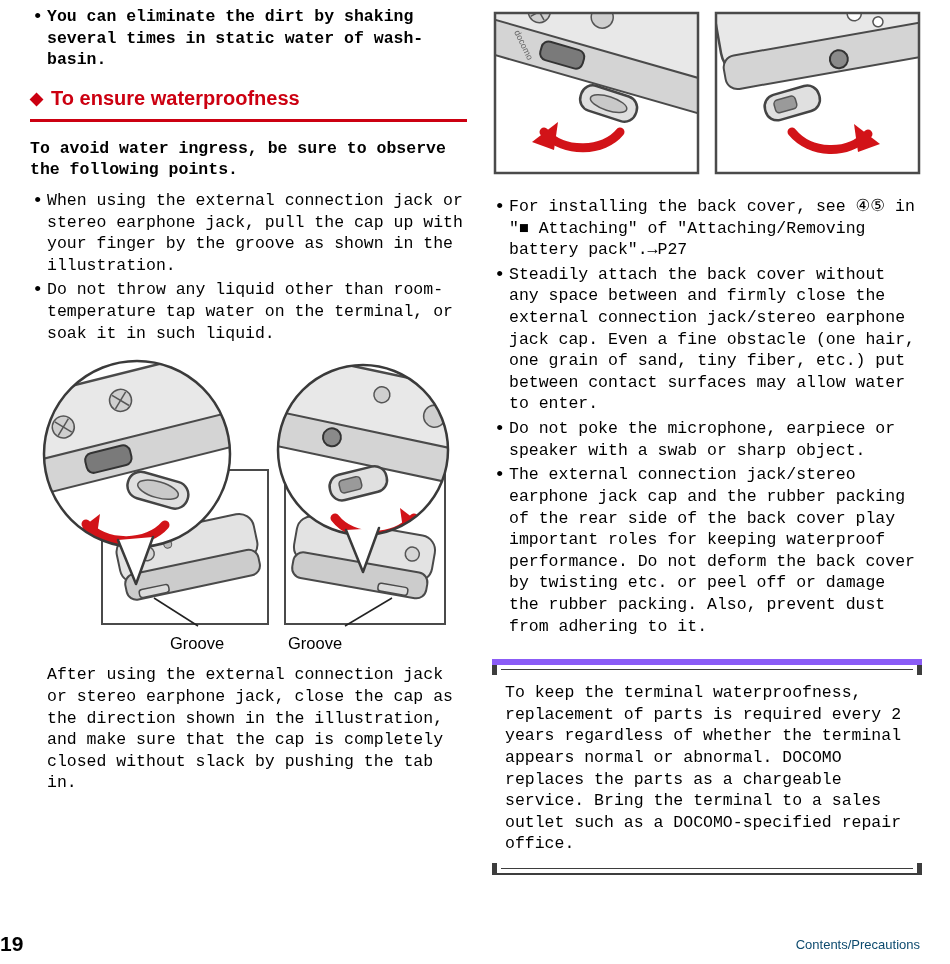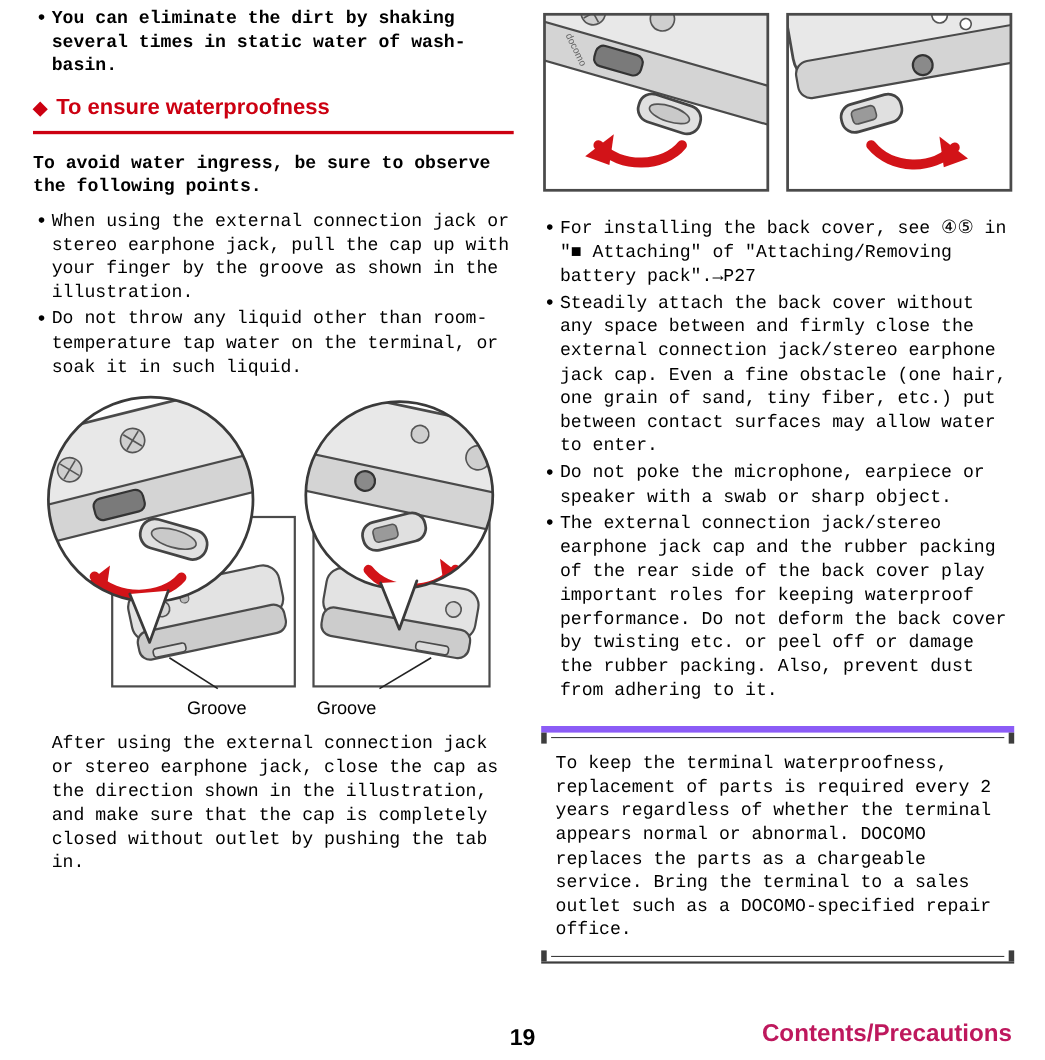--- a/index.html
+++ b/index.html
@@ -51,26 +51,26 @@
   }
   .note::after {
     content:""; position:absolute; bottom:4px; left:9px; right:9px;
     border-bottom:1px solid #3d3d3d;
   }
   .tick { position:absolute; width:5px; height:10px; background:#3d3d3d; }
   .tick.tl { left:0; top:0; } .tick.tr { right:0; top:0; }
   .tick.bl { left:0; bottom:0; } .tick.br { right:0; bottom:0; }
 
   .page-number {
-    position:absolute; bottom:8px; left:0; right:0; text-align:center;
+    position:absolute; bottom:8px; left:0; right:0; 
     font-size:21px; font-weight:bold;
   }
   .footer-section {
     position:absolute; bottom:12px; right:30px;
-    color:#be185d; font-weight:bold; font-size:22px;
+    color:#0c4a6e; font-weight:normal; font-size:13px;
   }
 </style>
 </head>
 <body>
 
 <div class="page">
 
   <div class="col col-left">
 
     <ul class="bullets">
@@ -163,21 +163,21 @@
         </g>
         <circle cx="333" cy="92" r="85" fill="none" stroke="#3a3a3a" stroke-width="2.5"></circle>
         <path d="M316 172 L333 214 L349 170" fill="#fff" stroke="#3a3a3a" stroke-width="2.5" stroke-linejoin="round" stroke-linecap="round"></path>
       </svg>
       <div class="groove-row">
         <span class="groove-label groove-left">Groove</span>
         <span class="groove-label groove-right">Groove</span>
       </div>
     </div>
 
-    <p class="closing-para">After using the external connection jack or stereo earphone jack, close the cap as the direction shown in the illustration, and make sure that the cap is completely closed without outlet by pushing the tab in.</p>
+    <p class="closing-para">After using the external connection jack or stereo earphone jack, close the cap as the direction shown in the illustration, and make sure that the cap is completely closed without slack by pushing the tab in.</p>
   </div>
 
   <div class="col col-right">
 
     <div class="right-illus">
       <svg width="430" height="168" viewBox="0 0 430 168" xmlns="http://www.w3.org/2000/svg">
         <defs>
           <clipPath id="bx1">
               <rect x="3" y="3" width="203" height="160"></rect>
             </clipPath>

